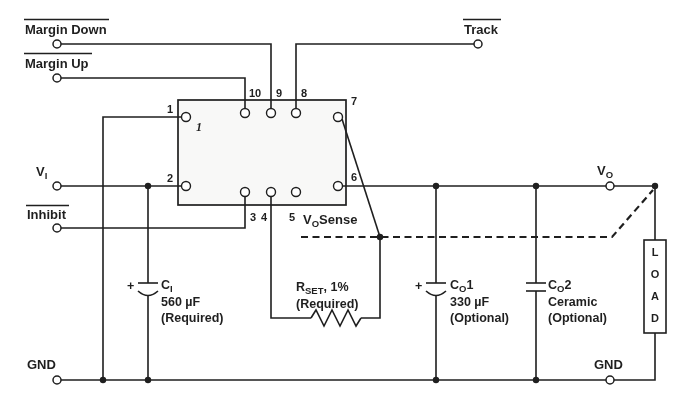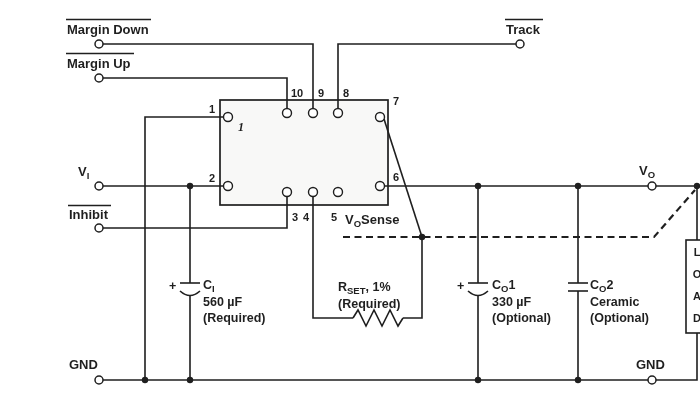--- a/index.html
+++ b/index.html
@@ -6,21 +6,20 @@
   html, body {
     margin: 0;
     padding: 0;
     background: #ffffff;
   }
   .canvas-wrap {
     width: 593px;
     height: 401px;
     background: #ffffff;
     position: relative;
-    padding-left: 42px;
   }
   svg { display: block; }
   .lbl {
     font-family: "Liberation Sans", sans-serif;
     font-weight: 700;
     font-size: 13px;
     fill: #1f1f1f;
   }
   .comp {
     font-family: "Liberation Sans", sans-serif;

